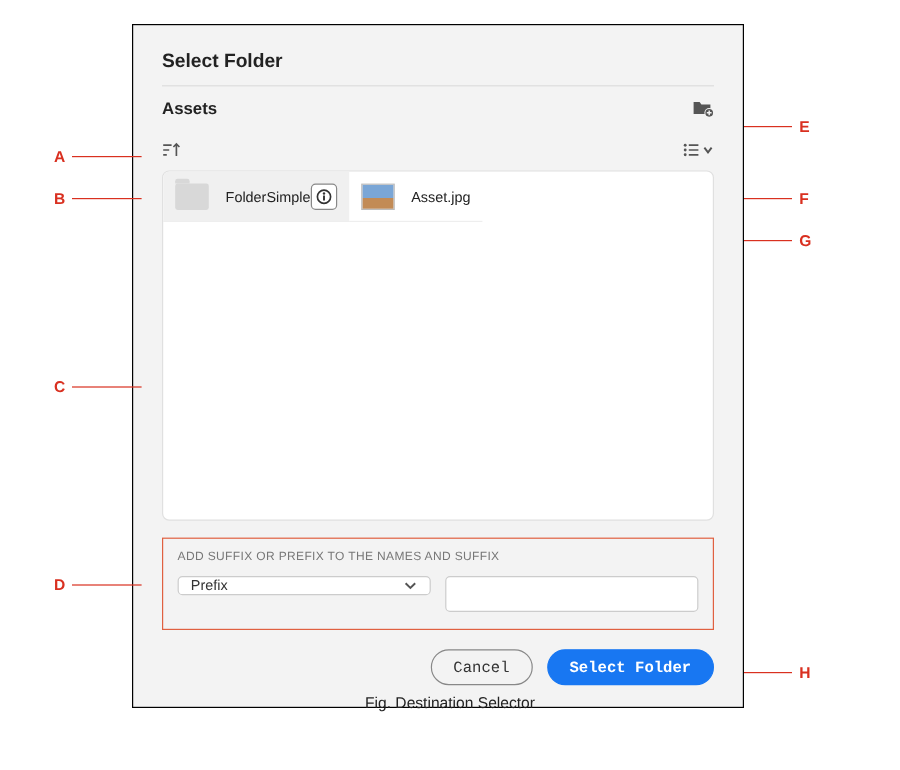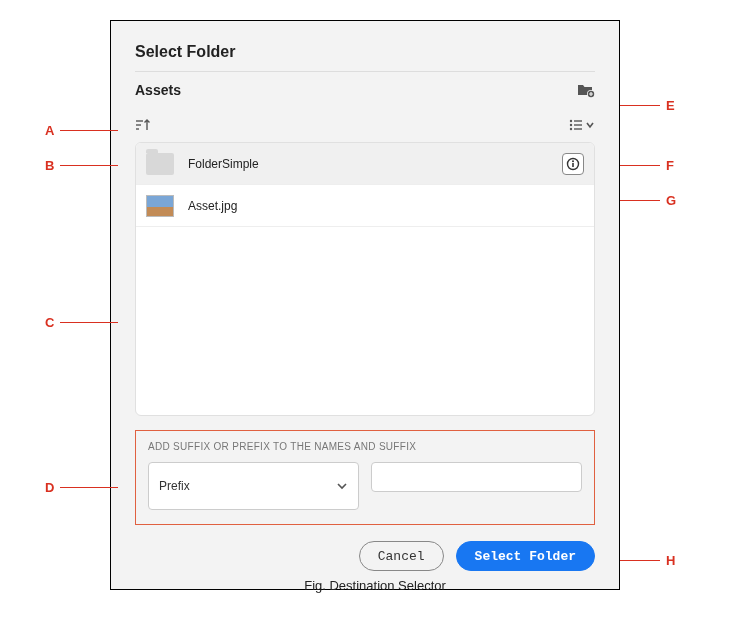--- a/index.html
+++ b/index.html
@@ -64,21 +64,21 @@
     margin-bottom: 10px;
   }
   .icon-btn { display: inline-flex; align-items: center; cursor: pointer; }
   .list-panel {
     background: #fff;
     border: 1px solid #e0e0e0;
     border-radius: 6px;
     flex: 1;
     overflow: hidden;
     display: flex;
-    flex-direction: column;
+    flex-direction: row;
     margin-bottom: 14px;
   }
   .list-row {
     display: flex;
     align-items: center;
     height: 42px;
     padding: 0 10px;
     border-bottom: 1px solid #eee;
     font-size: 12px;
     color: #222;
@@ -110,21 +110,21 @@
     color: #777;
     letter-spacing: 0.3px;
     margin-bottom: 10px;
   }
   .suffix-row { display: flex; gap: 12px; }
   .select-wrap {
     flex: 1;
     background: #fff;
     border: 1px solid #ccc;
     border-radius: 4px;
-    height: 48px;
+    height: 16px;
     display: flex;
     align-items: center;
     justify-content: space-between;
     padding: 0 10px;
     font-size: 12px;
     color: #333;
     cursor: pointer;
   }
   .suffix-input {
     flex: 1;

